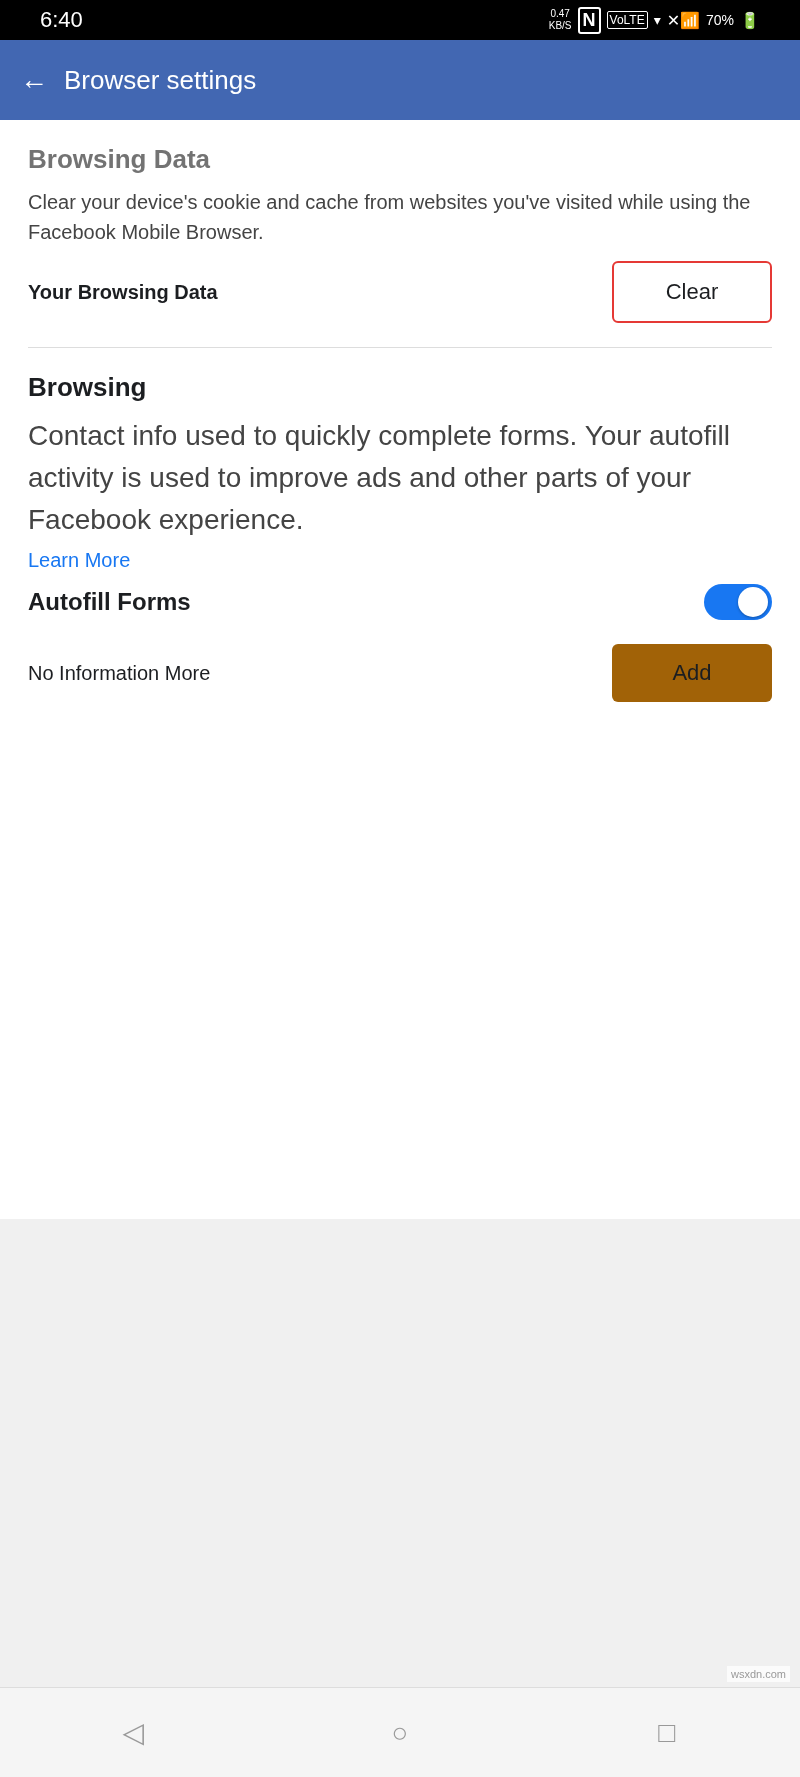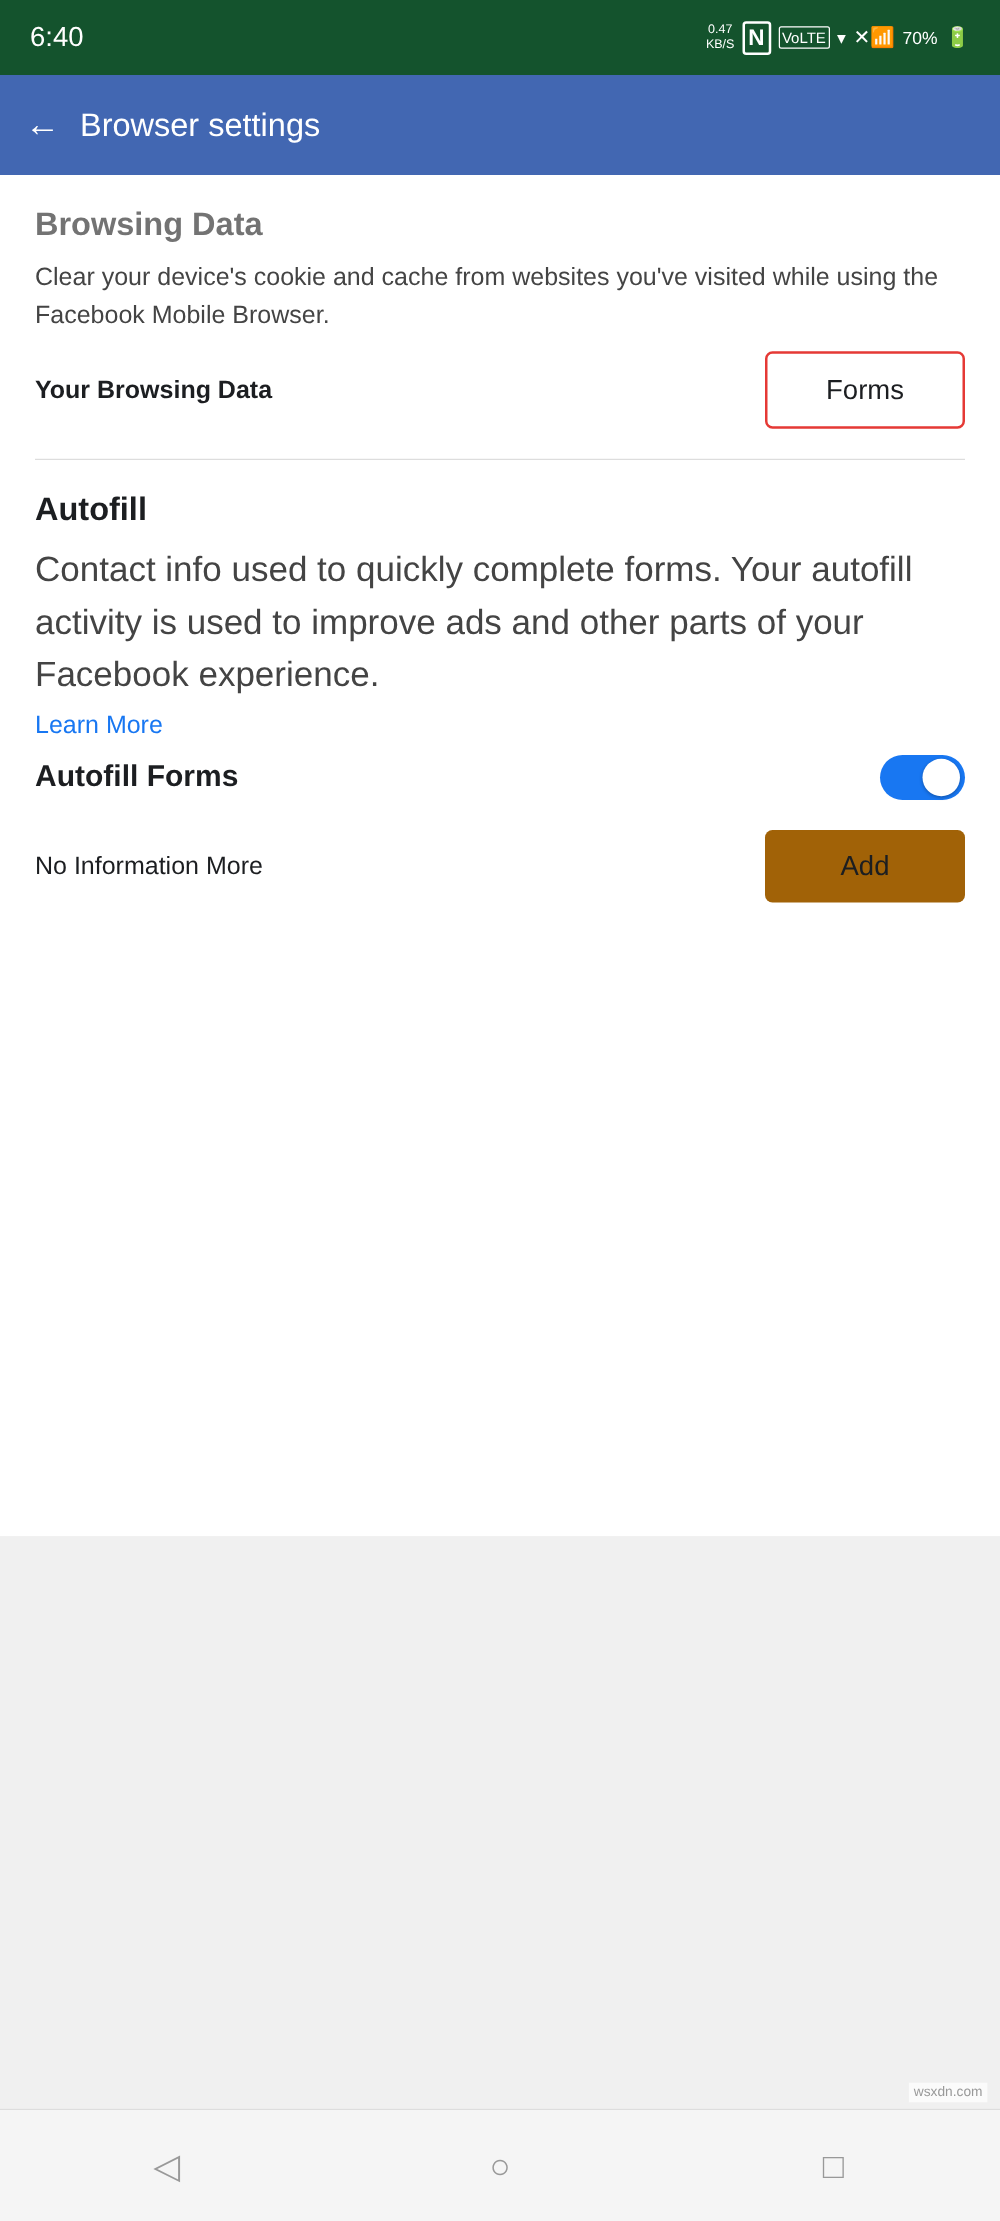--- a/index.html
+++ b/index.html
@@ -9,26 +9,26 @@
       width: 800px;
       min-height: 1777px;
       font-family: -apple-system, 'Helvetica Neue', Arial, sans-serif;
       background: #f0f0f0;
       display: flex;
       flex-direction: column;
     }
 
     
     .status-bar {
-      background: #14532d;
-      height: 60px;
+      background: #000000;
+      height: 40px;
       display: flex;
       align-items: center;
       justify-content: space-between;
-      padding: 0 24px;
+      padding: 0 40px;
       flex-shrink: 0;
     }
 
     .status-time {
       color: white;
       font-size: 22px;
       font-weight: 500;
     }
 
     .status-icons {
@@ -265,26 +265,26 @@
   <span class="app-bar-title">Browser settings</span>
 </div>
 
 <div class="content">
 
   <h2 class="section-title">Browsing Data</h2>
   <p class="section-desc">Clear your device's cookie and cache from websites you've visited while using the Facebook Mobile Browser.</p>
 
   <div class="row-with-button">
     <span class="row-label">Your Browsing Data</span>
-    <button class="clear-button">Forms</button>
+    <button class="clear-button">Clear</button>
   </div>
 
   <div class="divider"></div>
 
-  <h2 class="autofill-title">Autofill</h2>
+  <h2 class="autofill-title">Browsing</h2>
   <p class="autofill-desc">Contact info used to quickly complete forms. Your autofill activity is used to improve ads and other parts of your Facebook experience.</p>
   <a class="learn-more" href="#">Learn More</a>
 
   <div class="toggle-row">
     <span class="toggle-label">Autofill Forms</span>
     <div class="toggle-switch">
       <div class="toggle-knob"></div>
     </div>
   </div>
 

